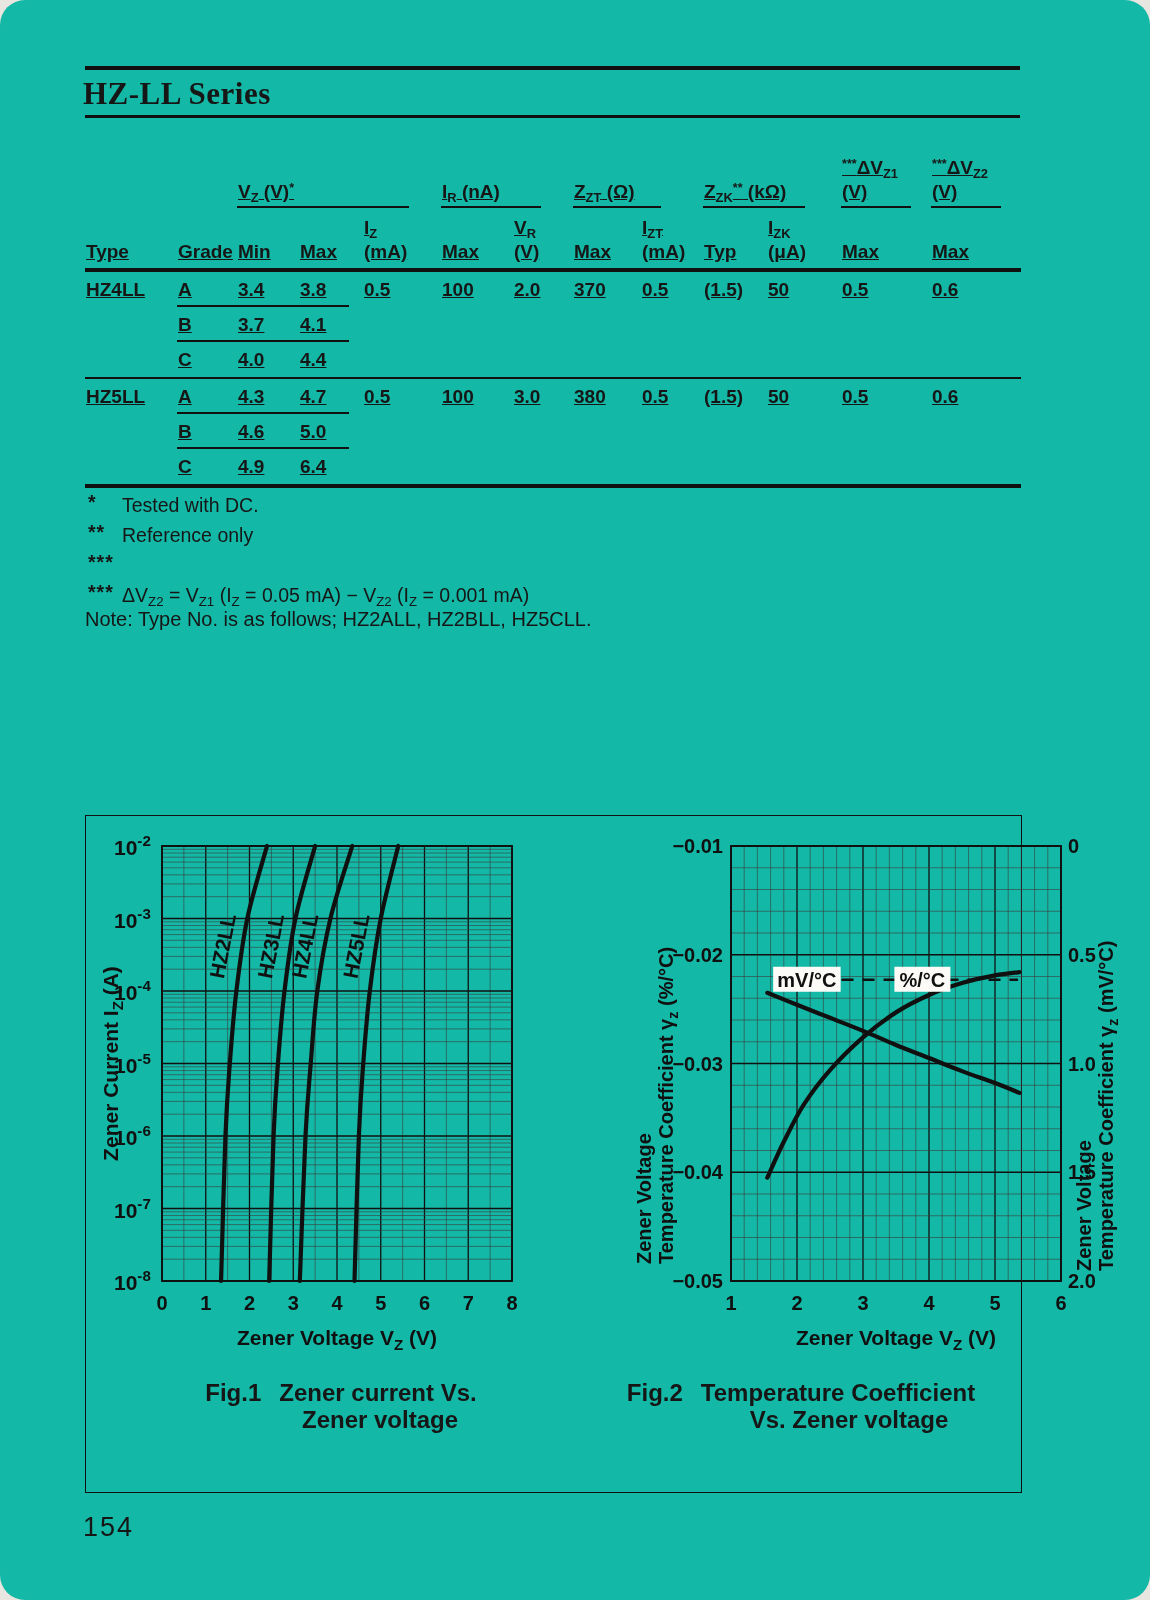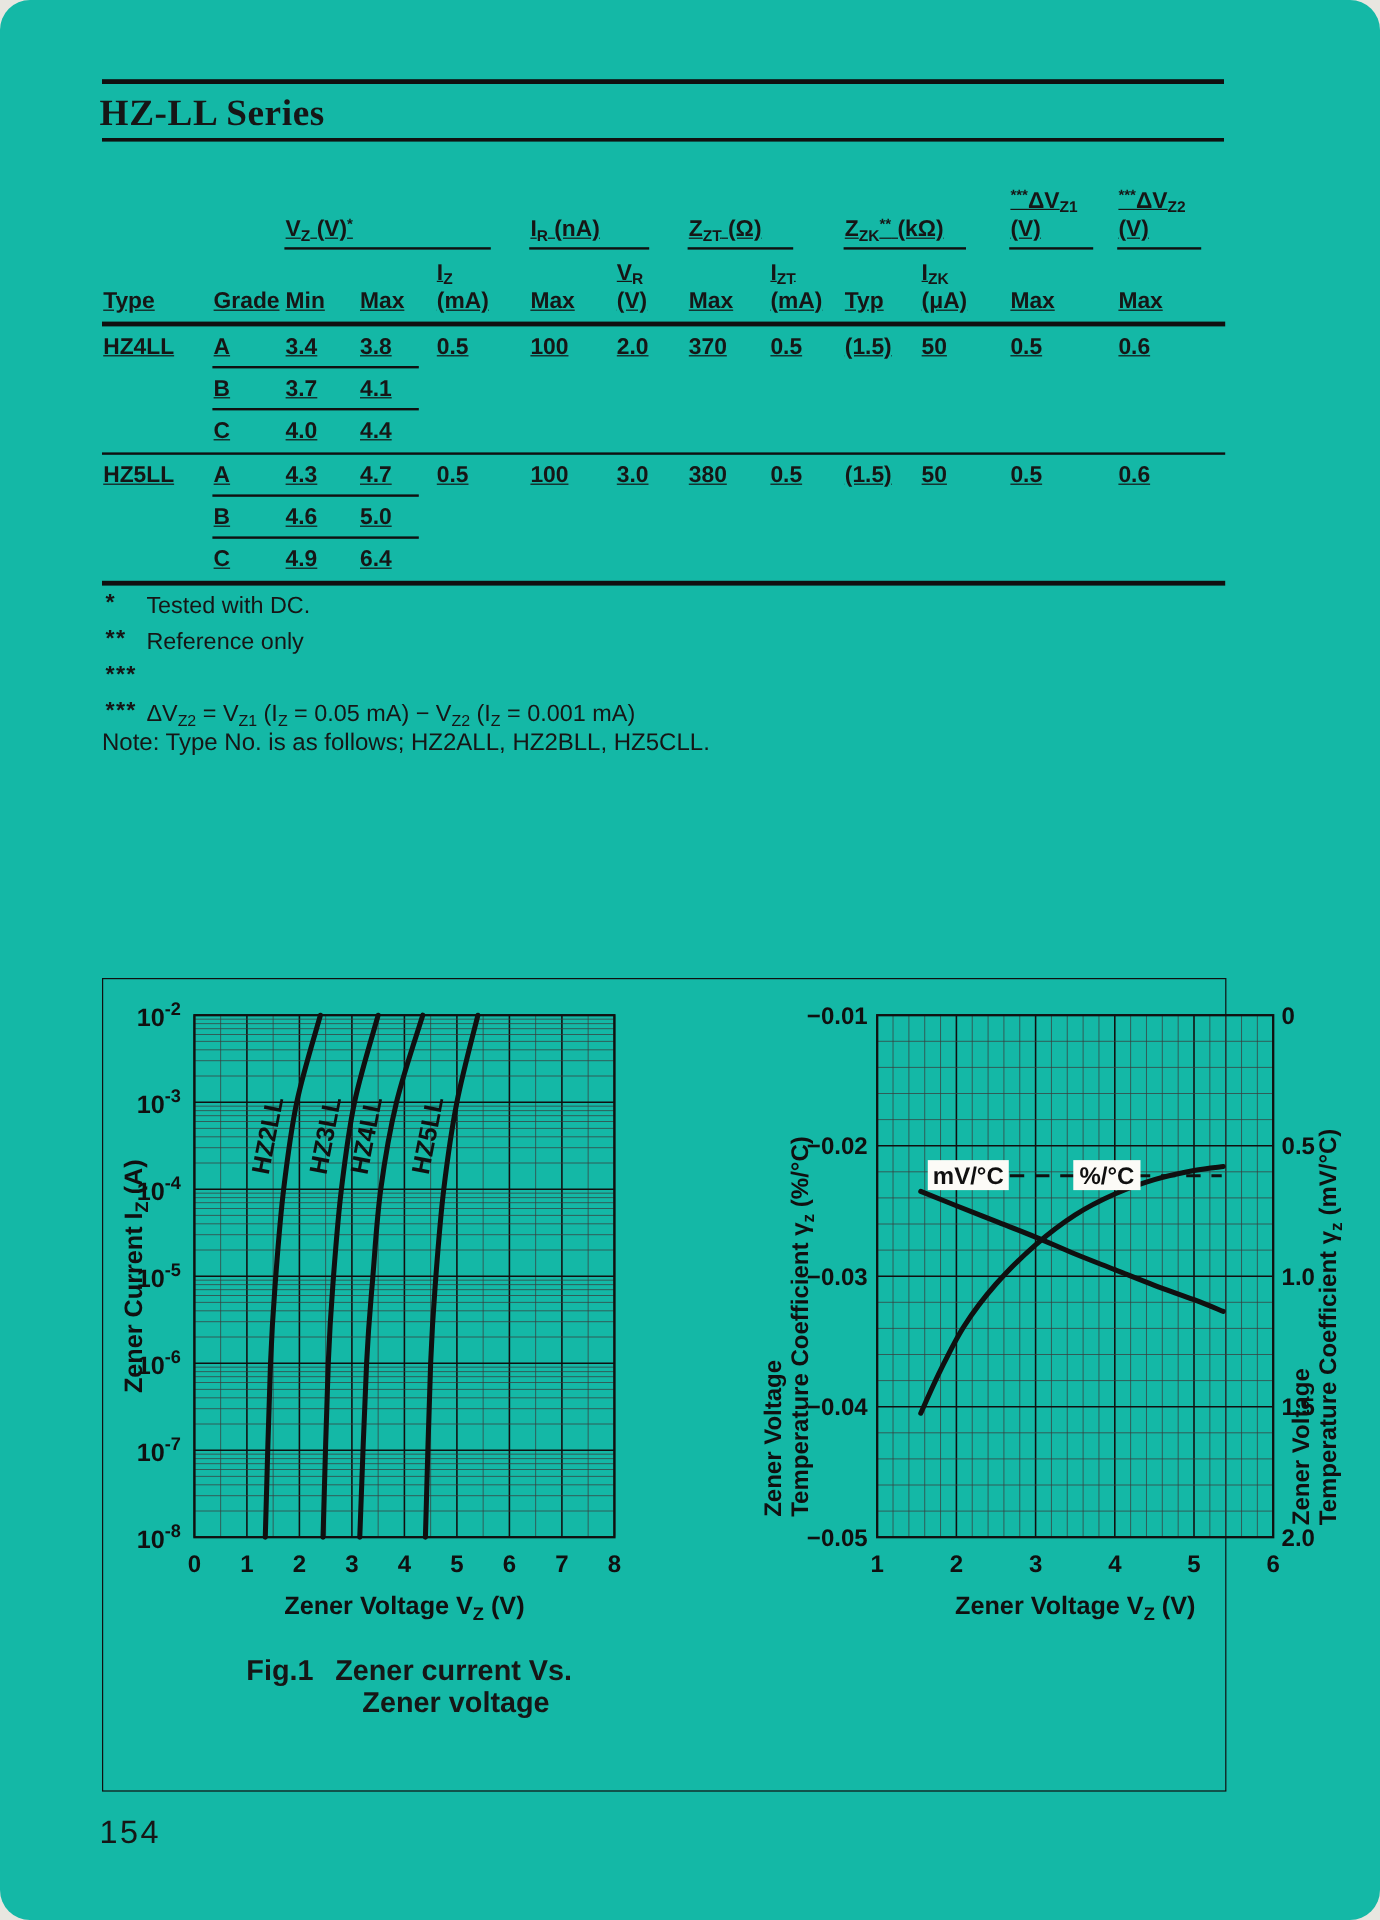--- a/index.html
+++ b/index.html
@@ -345,16 +345,20 @@
         <text x="12" y="440" fill="#101010" font-family="&quot;Liberation Sans&quot;,sans-serif" font-size="20" font-weight="700" transform="rotate(-90 12 440)"><tspan dy="0">Zener Voltage</tspan></text>
         <text x="34" y="440" fill="#101010" font-family="&quot;Liberation Sans&quot;,sans-serif" font-size="20" font-weight="700" transform="rotate(-90 34 440)"><tspan dy="0">Temperature Coefficient   γ</tspan><tspan dy="5" font-size="72%">z</tspan><tspan dy="-5">  (%/°C)</tspan></text>
         <text x="452" y="447" fill="#101010" font-family="&quot;Liberation Sans&quot;,sans-serif" font-size="20" font-weight="700" transform="rotate(-90 452 447)"><tspan dy="0">Zener Voltage</tspan></text>
         <text x="474" y="447" fill="#101010" font-family="&quot;Liberation Sans&quot;,sans-serif" font-size="20" font-weight="700" transform="rotate(-90 474 447)"><tspan dy="0">Temperature Coefficient   γ</tspan><tspan dy="5" font-size="72%">z</tspan><tspan dy="-5">  (mV/°C)</tspan></text>
       </svg>
 
     <div class="caption cap1">
       <div class="capline1"><span>Fig.1</span><span class="capgap"></span><span>Zener current Vs.</span></div>
       <div class="capline2 i1">Zener voltage</div>
     </div>
+    <div class="caption cap2">
+      <div class="capline1"><span>Fig.2</span><span class="capgap"></span><span>Temperature Coefficient</span></div>
+      <div class="capline2 i2">Vs. Zener voltage</div>
+    </div>
   </div>
 
   <div class="pageno">154</div>
 </div>
 
 </body></html>

